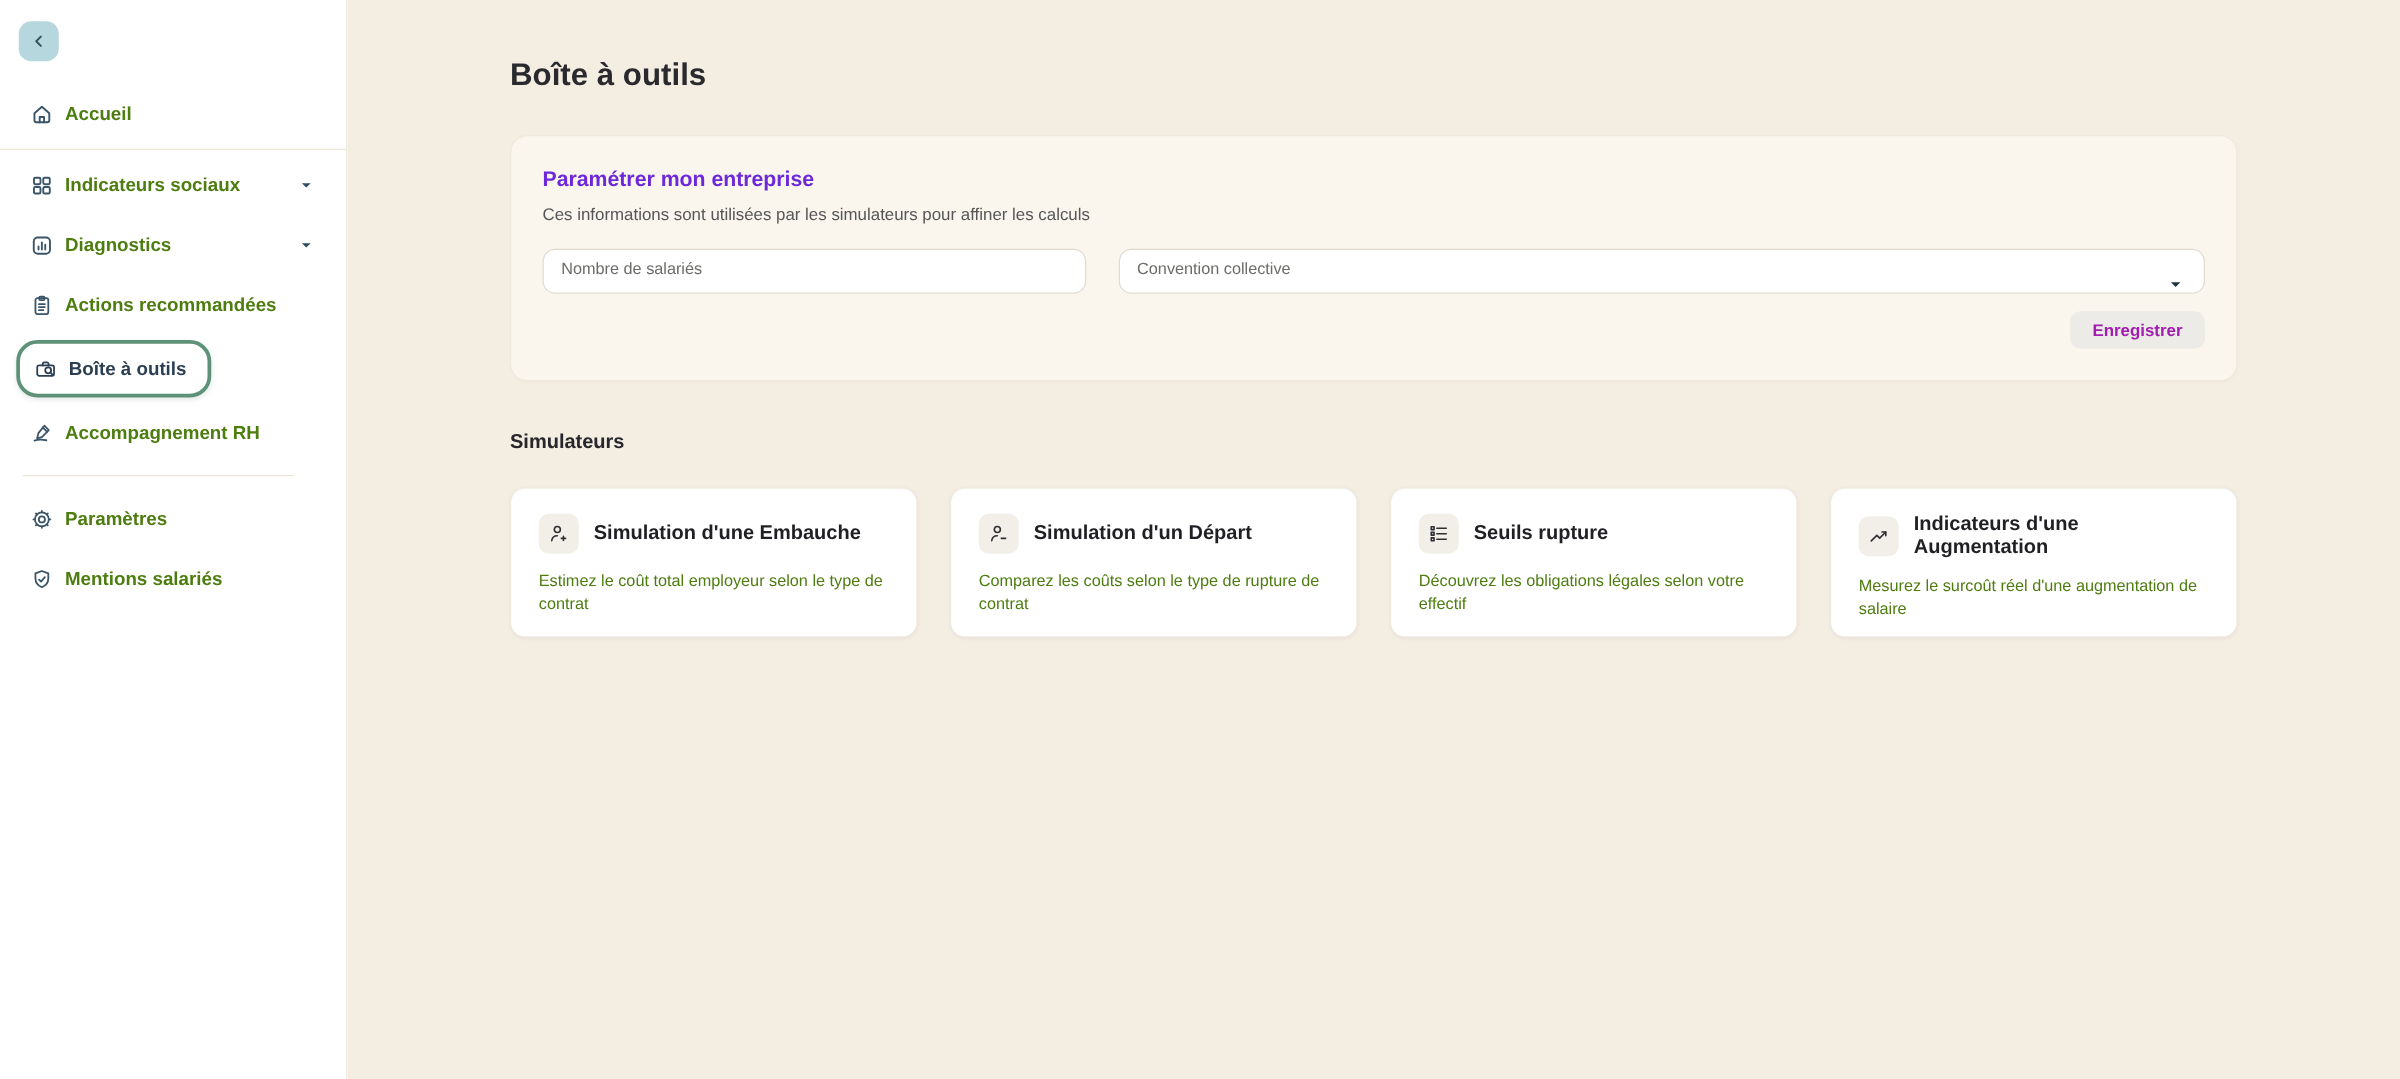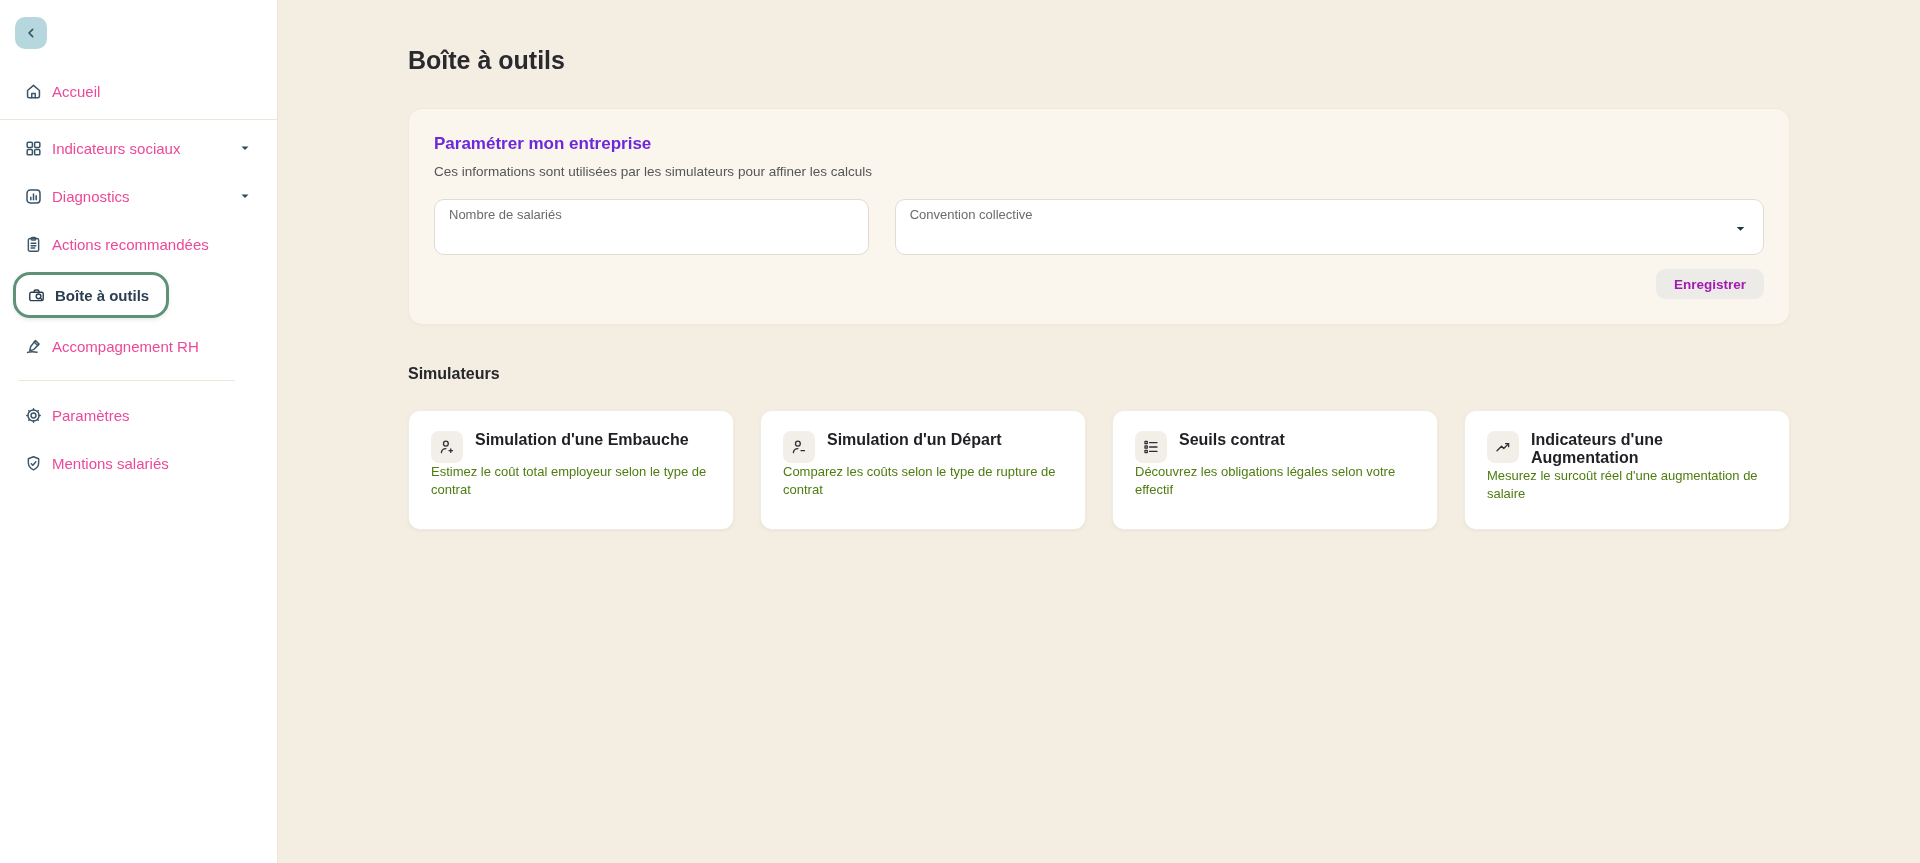--- a/index.html
+++ b/index.html
@@ -23,21 +23,21 @@
     margin: 17px 0 0 15px;
     width: 32px; height: 32px;
     background: #b6d7de; border: none; border-radius: 10px;
     display: flex; align-items: center; justify-content: center;
     cursor: pointer; padding: 0;
   }
   .nav { margin-top: 18px; }
   .nav-item {
     height: 48px; display: flex; align-items: center;
     padding: 0 26px 0 24px; gap: 9px;
-    font-size: 15px; font-weight: 400; color: #ec4899;
+    font-size: 15px; font-weight: 700; color: #4d7c0f;
     cursor: pointer; white-space: nowrap;
   }
   .nav-item .ico { flex: 0 0 auto; display: flex; }
   .caret { margin-left: auto; display: flex; }
   .divider { height: 1px; background: #ece5d8; border: none; margin: 4px 0; }
   .divider.inset { margin: 10px 42px 10px 18px; }
   .selected-wrap { padding: 4px 0 4px 13px; }
   .nav-item.selected {
     height: 46px; display: inline-flex;
     padding: 0 17px 0 11px;
@@ -54,21 +54,21 @@
     background: #faf6ee;
     border: 1px solid #f0e9dc;
     border-radius: 14px;
     padding: 25px;
     box-shadow: 0 1px 2px rgba(0,0,0,0.02);
   }
   .settings-card h2 { font-size: 17px; font-weight: 700; margin: 0 0 10px 0; color: #6d28d9; }
   .settings-card .subtitle { font-size: 13.5px; color: #565656; margin: 0 0 20px 0; }
   .fields-row { display: grid; grid-template-columns: 1fr 2fr; gap: 26px; }
   .field {
-    position: relative; height: 56px;
+    position: relative; height: 36px;
     background: #ffffff; border: 1px solid #e0dcd2; border-radius: 10px;
     padding: 7px 2px 4px 14px;
     display: flex; flex-direction: column;
   }
   .field .flabel { font-size: 13px; color: #6b6b68; line-height: 15px; pointer-events: none; }
   .field input {
     border: none; outline: none; background: transparent;
     font-family: "Liberation Sans", sans-serif;
     font-size: 14px; color: #26262b; padding: 2px 0 0 0; width: 100%;
   }
@@ -85,21 +85,21 @@
 
   .section-title { font-size: 16px; font-weight: 700; margin: 40px 0 27px 0; color: #26262b; }
 
   .sim-grid { display: grid; grid-template-columns: repeat(4, 1fr); gap: 26px; }
   .sim-card {
     background: #ffffff; border: 1px solid #f0ece3; border-radius: 12px;
     height: 120px; padding: 20px 22px;
     box-shadow: 0 1px 3px rgba(0,0,0,0.05);
     cursor: pointer;
   }
-  .sim-head { display: flex; gap: 12px; }
+  .sim-head { display: flex; align-items: center; gap: 12px; margin-bottom: 13px; }
   .sim-icon-chip {
     width: 32px; height: 32px; border-radius: 8px;
     background: #f2efe8; display: flex; align-items: center; justify-content: center;
     flex: 0 0 auto;
   }
   .sim-title { font-size: 16px; font-weight: 700; color: #1f1f24; }
   .sim-desc { font-size: 13px; color: #4d7c0f; line-height: 1.35; margin: 0; }
 </style>
 </head>
 <body>
@@ -286,21 +286,21 @@
     <div class="sim-card">
       <div class="sim-head">
         <span class="sim-icon-chip">
           <svg width="18" height="18" viewBox="0 0 24 24" fill="none" stroke="#2e2e33" stroke-width="1.7" stroke-linecap="round" stroke-linejoin="round">
               <rect x="4" y="4.6" width="3" height="3"></rect>
               <rect x="4" y="10.5" width="3" height="3"></rect>
               <rect x="4" y="16.4" width="3" height="3"></rect>
               <path d="M10 6.1h10M10 12h10M10 17.9h10"></path>
             </svg>
         </span>
-        <span class="sim-title">Seuils contrat</span>
+        <span class="sim-title">Seuils rupture</span>
       </div>
       <p class="sim-desc">Découvrez les obligations légales selon votre effectif</p>
     </div>
 
     <div class="sim-card">
       <div class="sim-head">
         <span class="sim-icon-chip">
           <svg width="18" height="18" viewBox="0 0 24 24" fill="none" stroke="#2e2e33" stroke-width="1.7" stroke-linecap="round" stroke-linejoin="round">
               <polyline points="4,17 10,11 13,14 19.5,7.5"></polyline>
               <polyline points="15.5,7.5 19.5,7.5 19.5,11.5"></polyline>

